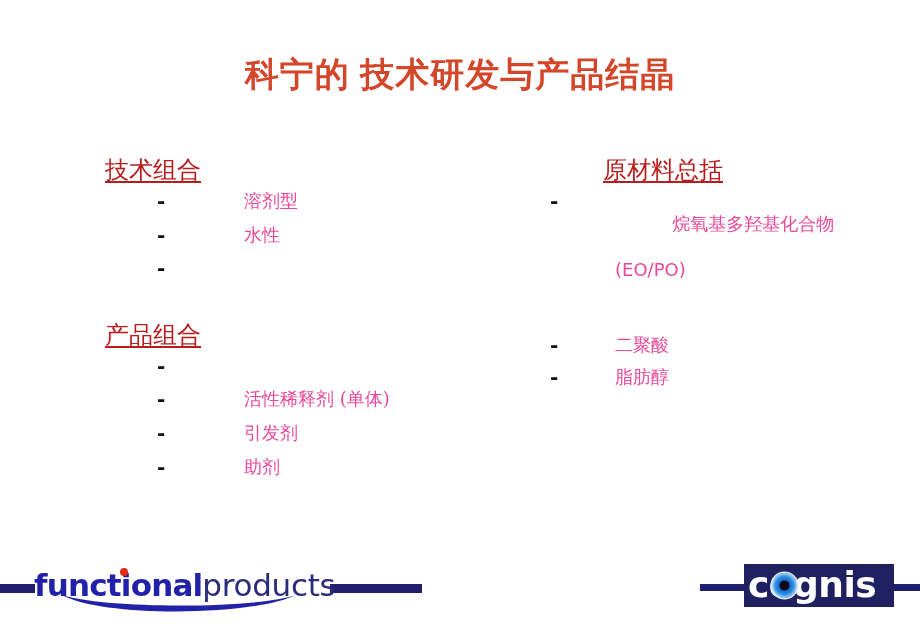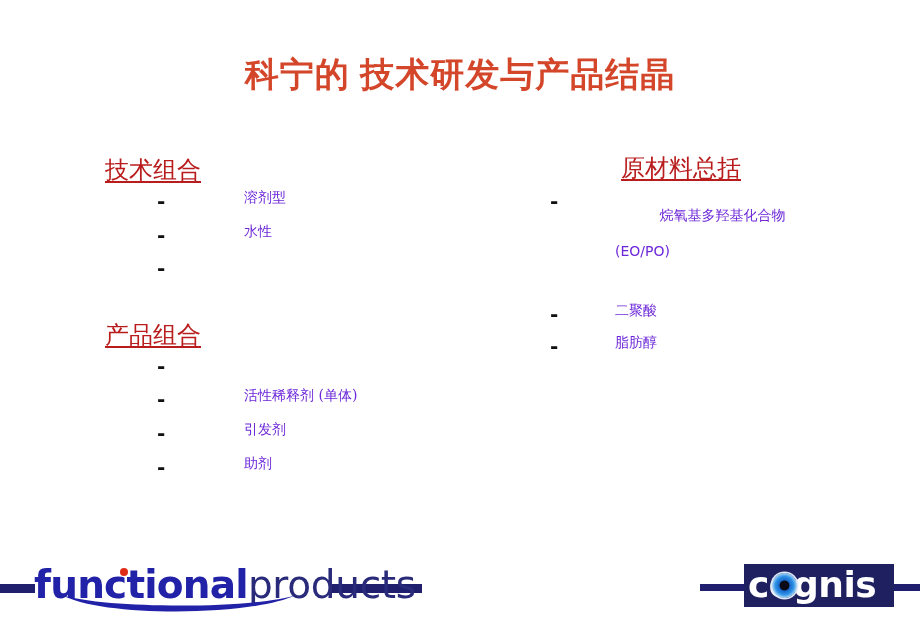--- a/index.html
+++ b/index.html
@@ -50,22 +50,21 @@
     font-size: 24px;
     font-weight: 400;
     color: #b91c1c;
     text-decoration: underline;
     text-underline-offset: 3px;
     display: inline-block;
     line-height: 1.25;
     white-space: pre;
   }
   .col-right .section-heading {
-    margin-left: 71px;
-    font-family: Liberation Mono, monospace;
+    margin-left: 53px;
   }
 
   .bullet-list {
     list-style: none;
     margin: 4px 0 0 0;
     padding: 0;
   }
   .bullet-row {
     display: flex;
     align-items: flex-start;
@@ -75,22 +74,22 @@
     width: 15px;
     flex: 0 0 15px;
     font-family: "DejaVu Sans", "Liberation Sans", sans-serif;
     font-size: 20px;
     font-weight: 700;
     color: #111111;
     text-align: left;
   }
   .bullet-text {
     font-family: "DejaVu Serif", "Liberation Serif", serif;
-    font-size: 14px;
-    color: #6d28d9;
+    font-size: 18px;
+    color: #ec4899;
     white-space: pre-wrap;
   }
 
   
   .col-left .bullet-row { margin-bottom: 8px; }
   .col-left .bullet-dash { margin-left: 52px; }
   .col-left .bullet-text { margin-left: 72px; }
 
   
   .col-right .bullet-row { margin-bottom: 6px; }
@@ -135,21 +134,21 @@
     top: 21px;
     width: 92px;
     height: 9px;
     background: #1F1F6E;
   }
   .fp-word {
     position: absolute;
     left: 34px;
     top: 4px;
     font-family: "DejaVu Sans", "Liberation Sans", sans-serif;
-    font-size: 39px;
+    font-size: 31px;
     line-height: 36px;
     white-space: pre;
   }
   .fp-word .fp-bold {
     font-weight: 700;
     color: #2222A8;
     letter-spacing: -0.8px;
   }
   .fp-word .fp-light {
     font-weight: 400;

